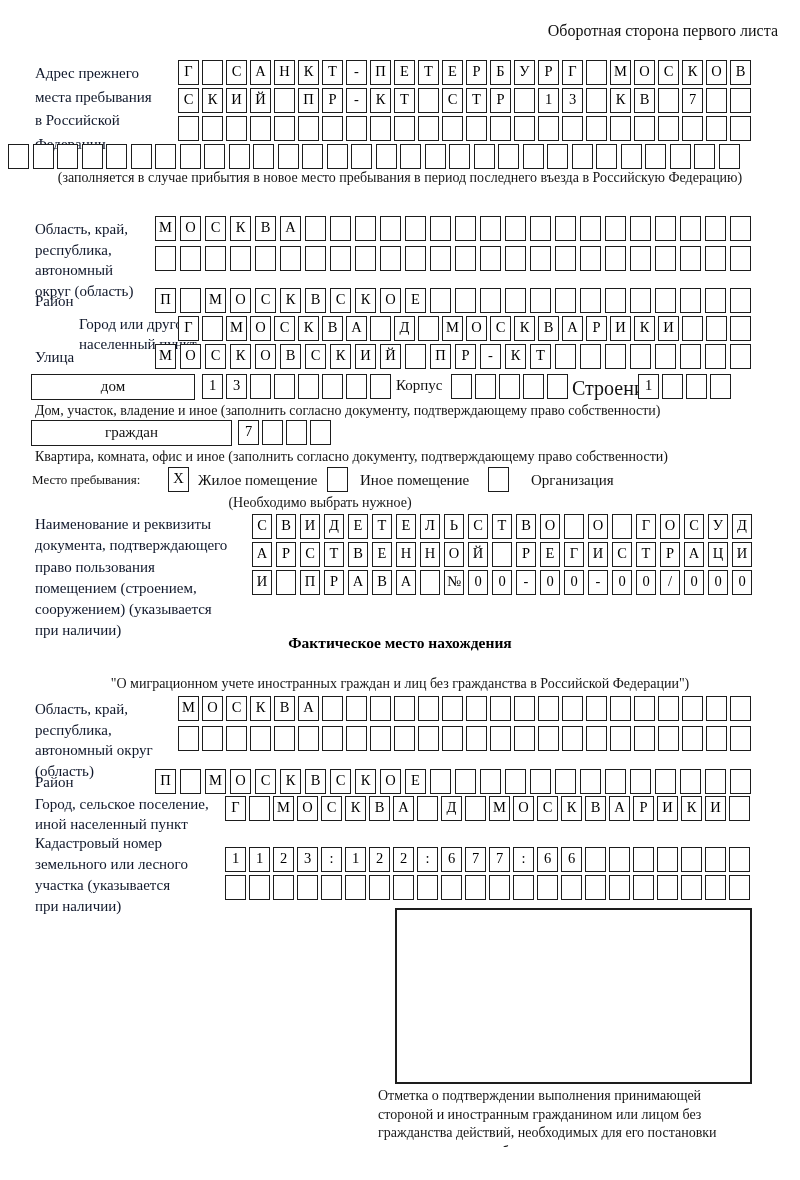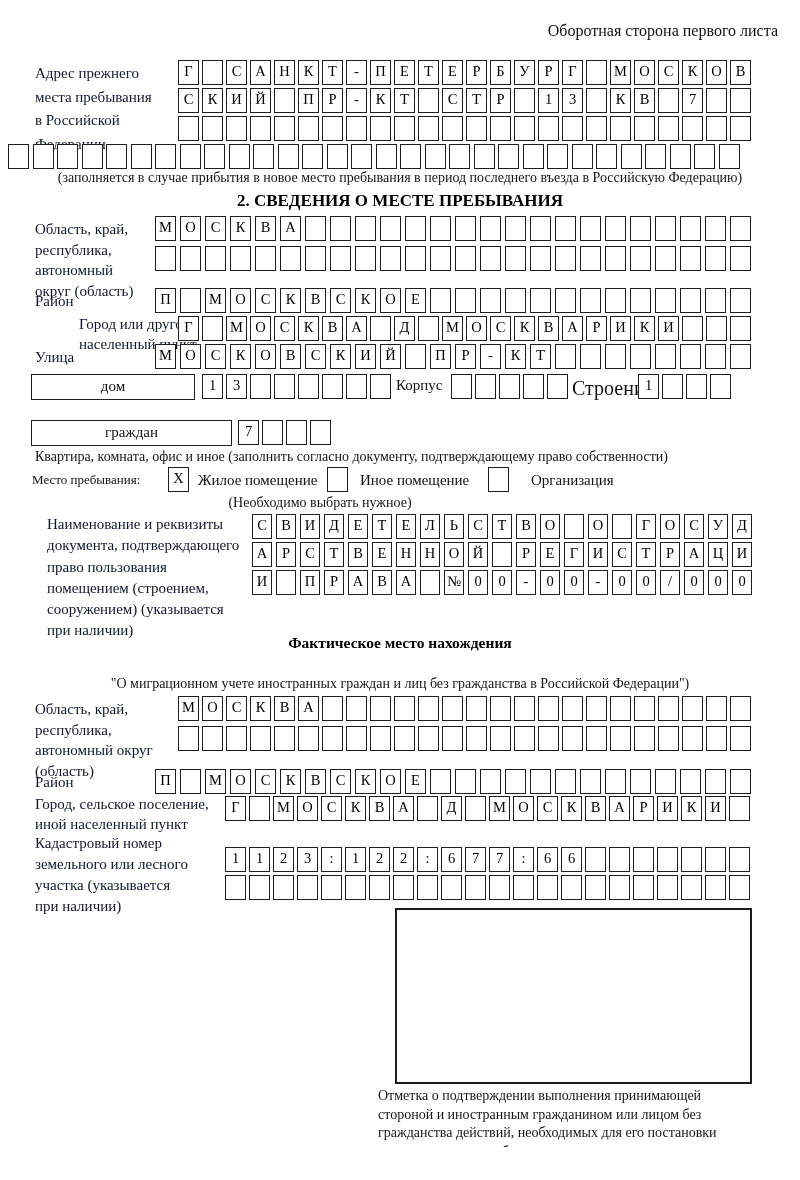--- a/index.html
+++ b/index.html
@@ -145,21 +145,20 @@
       <span class="cell"></span>
       <span class="cell"></span>
       <span class="cell"></span>
       <span class="cell"></span>
       <span class="cell"></span>
       <span class="cell"></span>
       <span class="cell"></span>
     </div>
   <div class="cap center" style="top:170px;">(заполняется в случае прибытия в новое место пребывания в период последнего въезда в Российскую Федерацию)</div>
 
-  <div class="hdr center" style="top:191px;font-size:17px;">2. СВЕДЕНИЯ О МЕСТЕ ПРЕБЫВАНИЯ</div>
 
   <div class="lbl" style="left:35px;top:219px;">Область, край,
 республика,
 автономный
 округ (область)</div>
   <div class="grid g4" style="left:155px;top:216px;">
       <span class="cell">М</span>
       <span class="cell">О</span>
       <span class="cell">С</span>
       <span class="cell">К</span>
@@ -315,40 +314,41 @@
       <span class="cell"></span>
       <span class="cell"></span>
     </div>
   <div class="abs" style="left:572px;top:377px;font-size:20px;">Строение</div>
   <div class="grid" style="left:638px;top:374px;">
       <span class="cell">1</span>
       <span class="cell"></span>
       <span class="cell"></span>
       <span class="cell"></span>
     </div>
+  <div class="cap" style="left:35px;top:403px;">Дом, участок, владение и иное (заполнить согласно документу, подтверждающему право собственности)</div>
 
   <div class="bigbox" style="left:31px;top:420px;width:201px;">граждан</div>
   <div class="grid" style="left:238px;top:420px;">
       <span class="cell">7</span>
       <span class="cell"></span>
       <span class="cell"></span>
       <span class="cell"></span>
     </div>
   <div class="cap" style="left:35px;top:449px;">Квартира, комната, офис и иное (заполнить согласно документу, подтверждающему право собственности)</div>
 
   <div class="abs" style="left:32px;top:472px;font-size:13px;">Место пребывания:</div>
   <span class="cell cb" style="left:168px;top:467px;">X</span>
   <div class="abs" style="left:198px;top:472px;font-size:15px;">Жилое помещение</div>
   <span class="cell cb" style="left:327px;top:467px;"></span>
   <div class="abs" style="left:360px;top:472px;font-size:15px;">Иное помещение</div>
   <span class="cell cb" style="left:488px;top:467px;"></span>
   <div class="abs" style="left:531px;top:472px;font-size:15px;">Организация</div>
   <div class="cap" style="left:170px;top:495px;width:300px;text-align:center;">(Необходимо выбрать нужное)</div>
 
-  <div class="lbl" style="left:47px;top:514px;line-height:21.3px;">Наименование и реквизиты
+  <div class="lbl" style="left:35px;top:514px;line-height:21.3px;">Наименование и реквизиты
 документа, подтверждающего
 право пользования
 помещением (строением,
 сооружением) (указывается
 при наличии)</div>
   <div class="grid wide" style="left:252px;top:514px;">
       <span class="cell">С</span>
       <span class="cell">В</span>
       <span class="cell">И</span>
       <span class="cell">Д</span>

